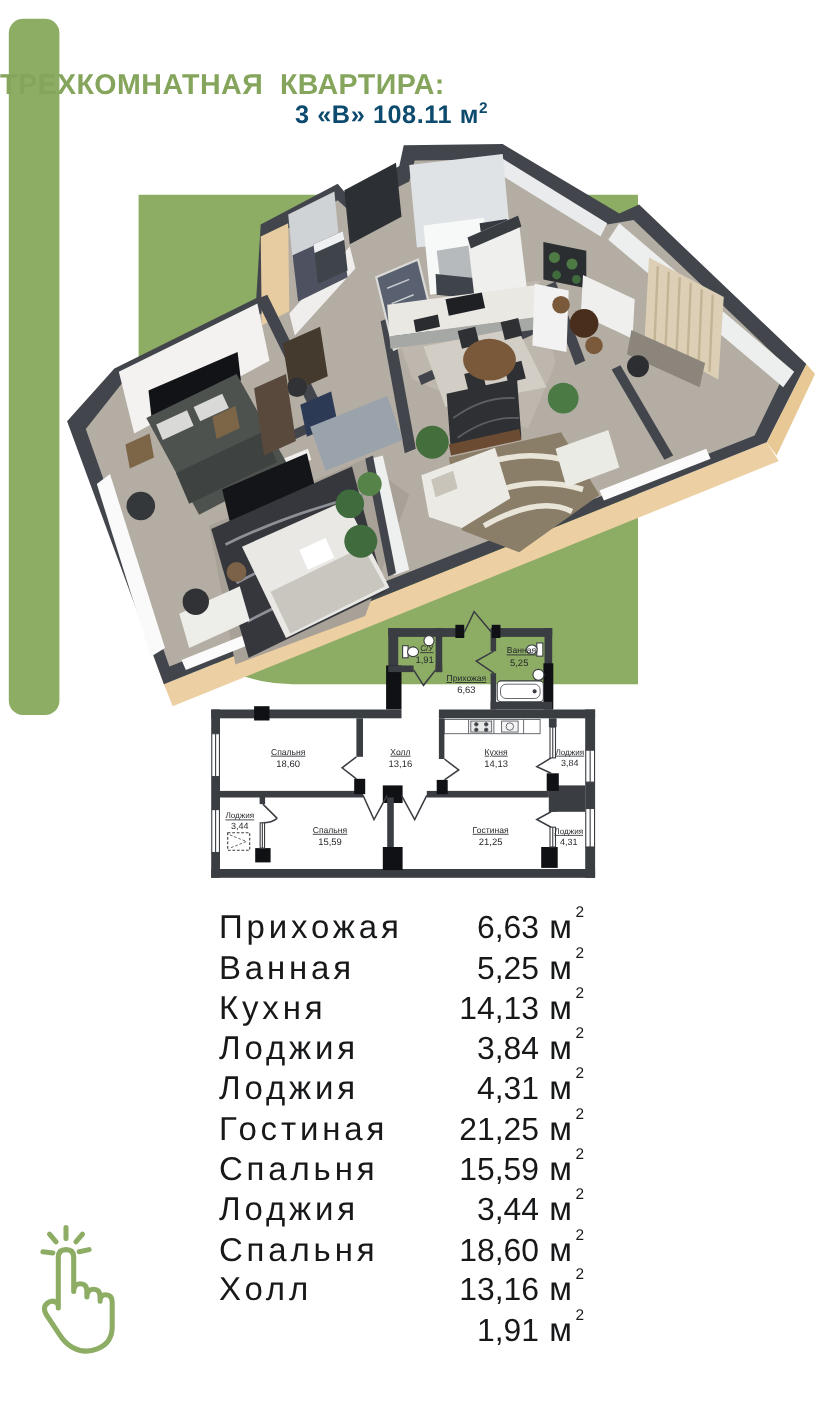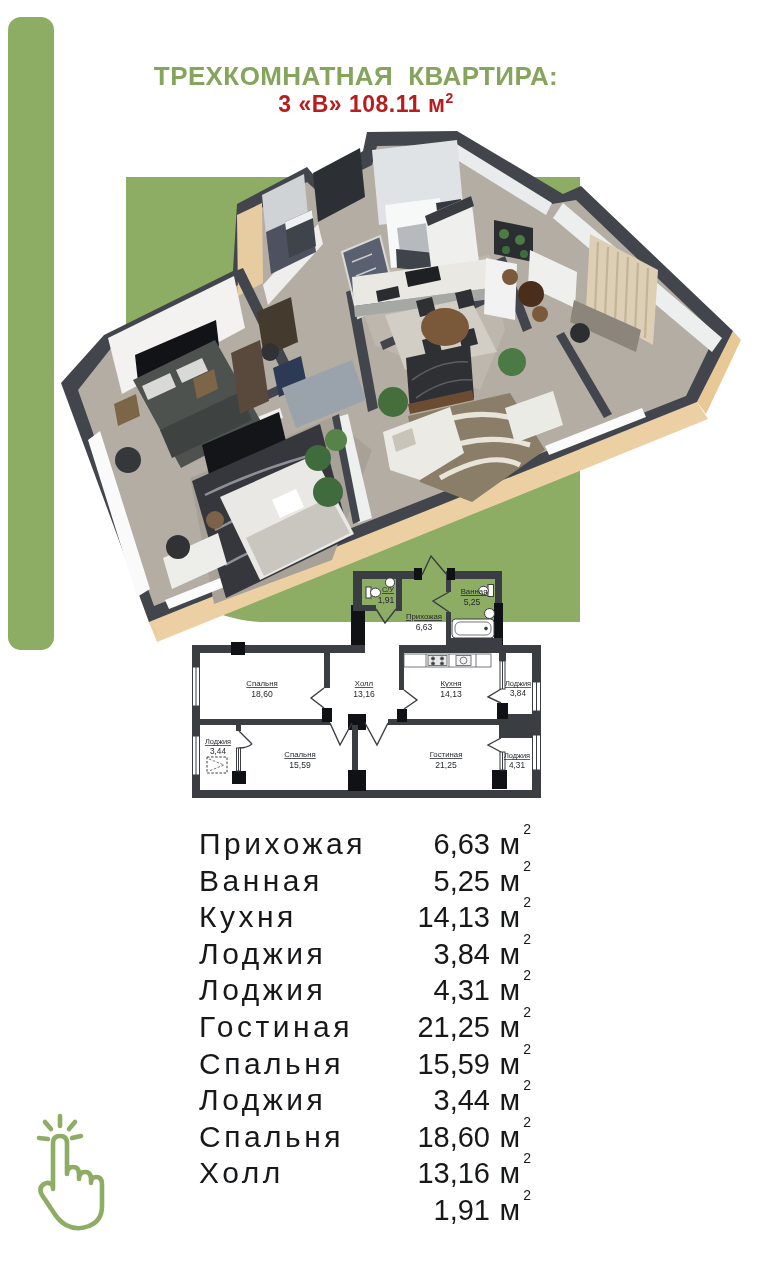--- a/index.html
+++ b/index.html
@@ -5,23 +5,23 @@
   html,body{margin:0;padding:0;background:#ffffff;}
   body{width:764px;height:1280px;position:relative;overflow:hidden;
        font-family:"Liberation Sans", sans-serif;}
   .abs{position:absolute;}
 </style>
 </head>
 <body>
 
 <div class="abs" style="left:8px;top:17px;width:46px;height:633px;background:#8dac64;border-radius:13px;"></div>
 
-<div class="abs" style="left:0;top:61px;width:712px;text-align:center;color:#85a55c;font-weight:bold;font-size:26px;letter-spacing:0.4px;">ТРЕХКОМНАТНАЯ&nbsp; КВАРТИРА:</div>
-
-<div class="abs" style="left:0;top:90px;width:712px;text-align:center;color:#b91c1c;font-weight:bold;font-size:23px;letter-spacing:0.5px;margin-left:10px;">3 «В» 108.11 м<sup style="font-size:14px;">2</sup></div>
+<div class="abs" style="left:0;top:61px;width:712px;color:#85a55c;font-weight:bold;font-size:26px;letter-spacing:0.4px;">ТРЕХКОМНАТНАЯ&nbsp; КВАРТИРА:</div>
+
+<div class="abs" style="left:0;top:90px;width:712px;text-align:center;color:#0c4a6e;font-weight:bold;font-size:23px;letter-spacing:0.5px;">3 «В» 108.11 м<sup style="font-size:14px;">2</sup></div>
 
 <div class="abs" style="left:126px;top:177px;width:454px;height:445px;background:#8dac64;border-bottom-left-radius:140px;"></div>
 
 <svg id="iso" class="abs" style="left:0;top:130px;" width="764" height="530" viewBox="0 130 764 530" xmlns="http://www.w3.org/2000/svg">
 
 <polygon points="149,622 697,402 708,419 157,642" fill="#eccfa2"></polygon>
 
 <polygon points="733,331 697,402 706,414 741,340" fill="#e8c996"></polygon>
 
 <polygon points="100,487 149,622 158,638 108,497" fill="#e9cda1"></polygon>

